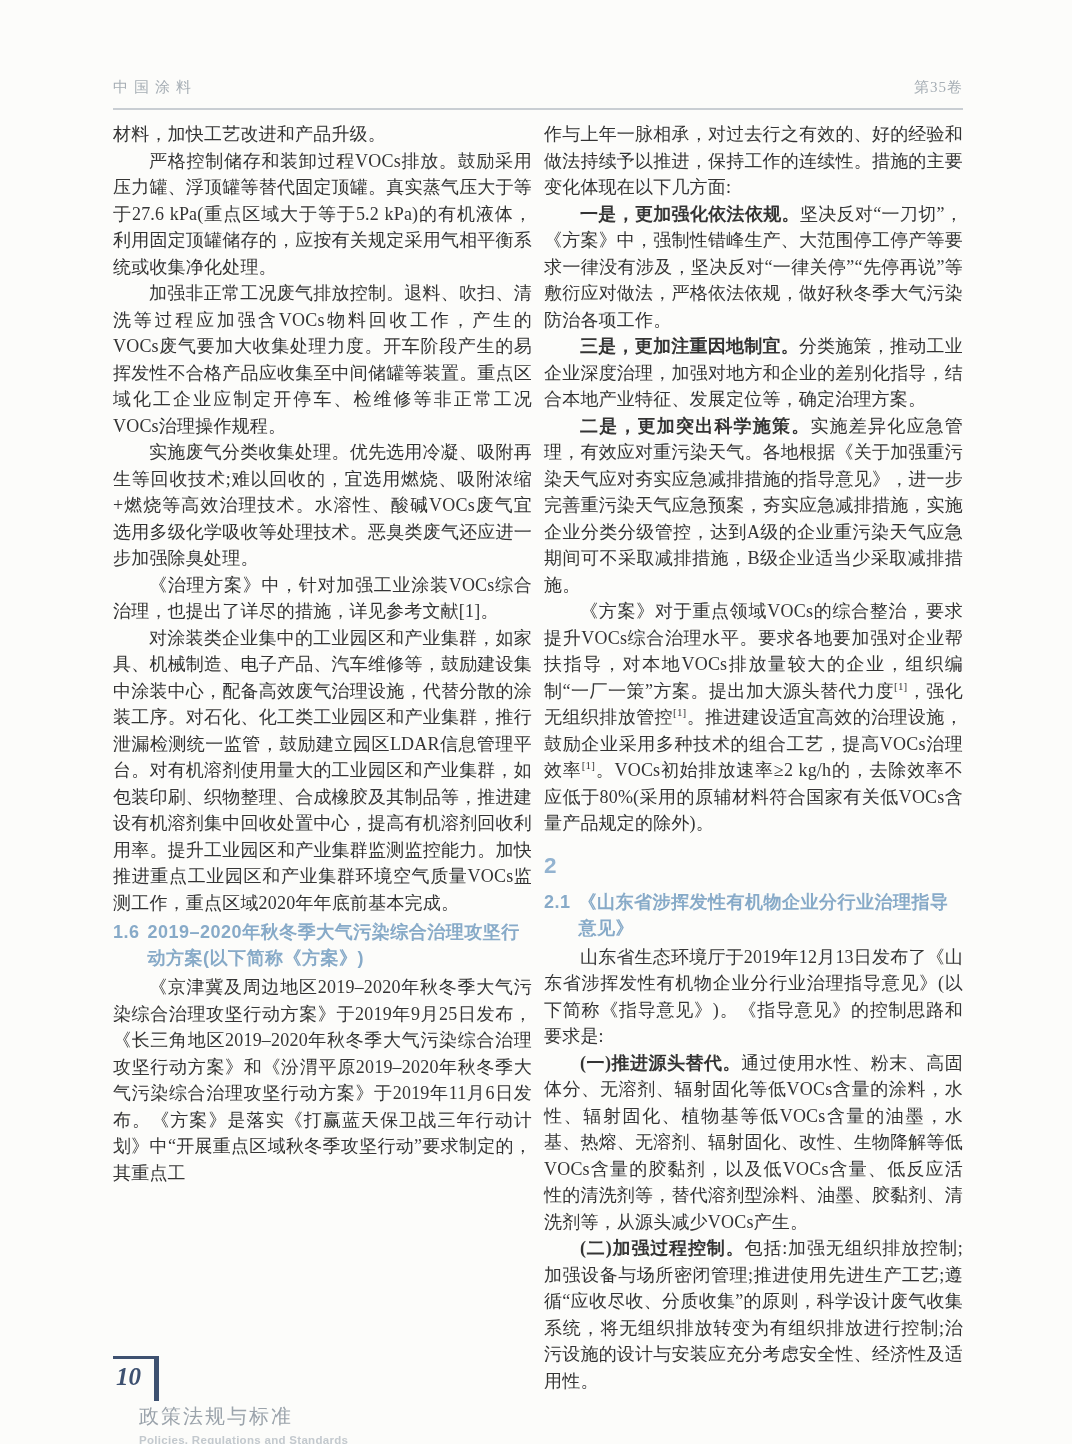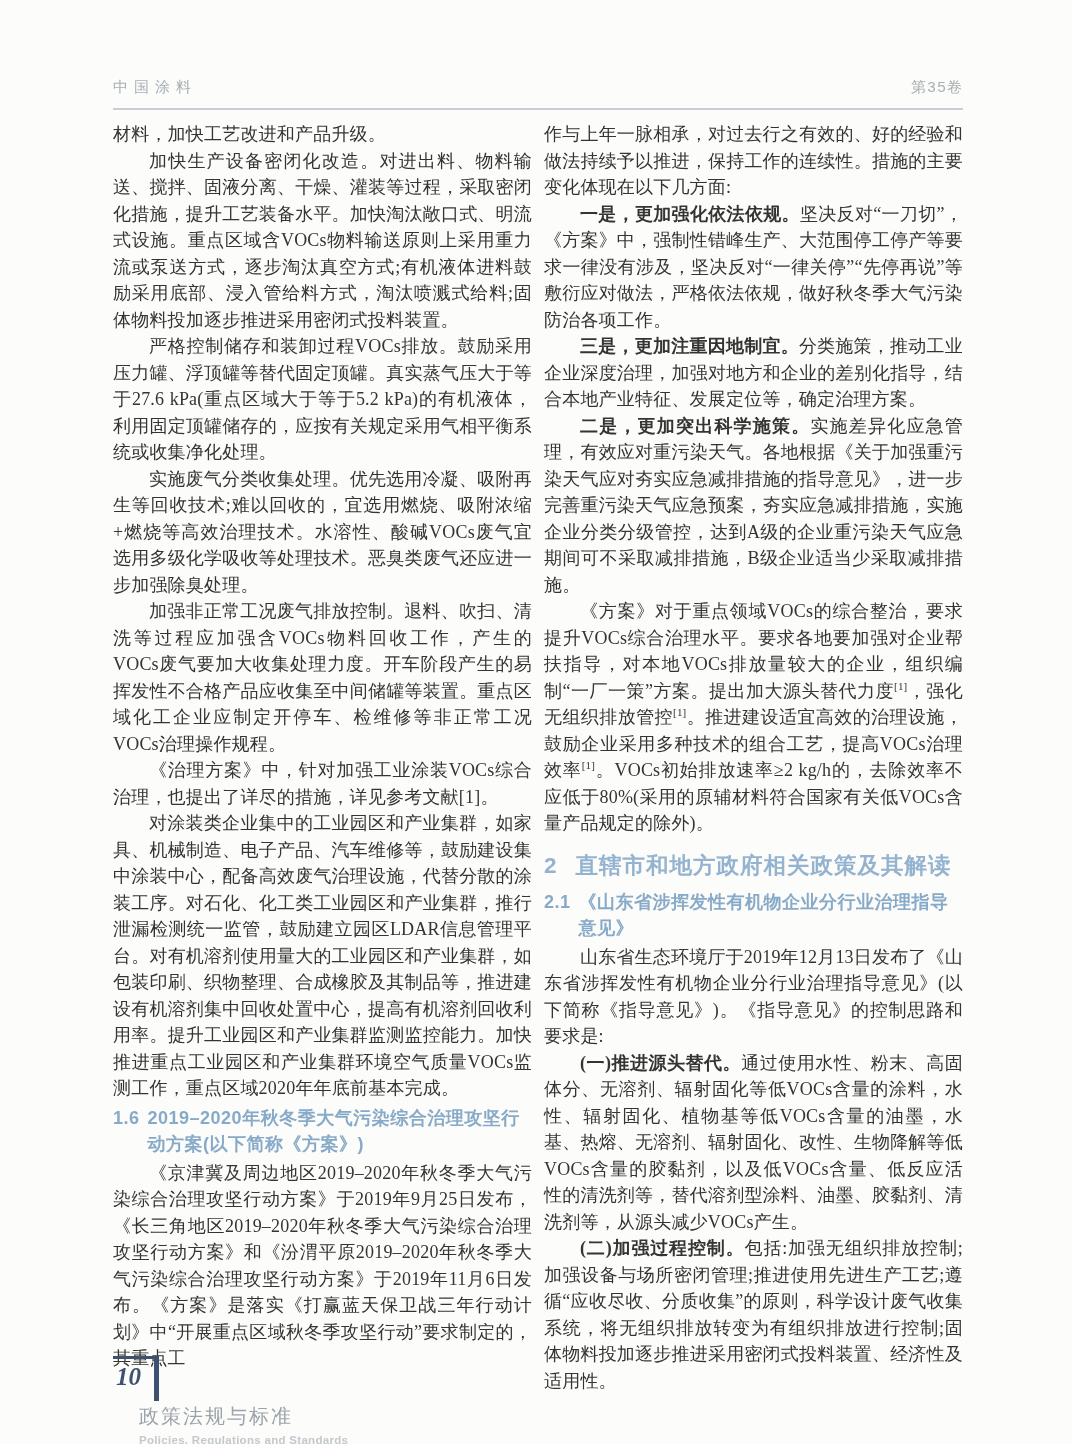--- a/index.html
+++ b/index.html
@@ -6,21 +6,21 @@
   .page {
     position:relative; width:1072px; height:1444px;
     background:#fcfcfa; overflow:hidden;
     font-family:"Liberation Serif", serif; color:#343434;
   }
   
   .header {
     position:absolute; left:113px; top:78px; width:850px;
     display:flex; justify-content:space-between; align-items:flex-end;
     padding-bottom:11px; border-bottom:2px solid #c9ced3;
-    font-family:Liberation Mono, monospace;
+    font-family:Liberation Serif, serif;
     font-size:15px; color:#a6aeb5;
   }
   .header .journal { letter-spacing:6px; }
   .header .volume  { letter-spacing:1px; }
 
   
   .columns {
     position:absolute; left:113px; top:121px; width:850px;
     display:flex; gap:12px;
   }
@@ -66,50 +66,48 @@
 
   <div class="header">
     <span class="journal">中国涂料</span>
     <span class="volume">第35卷</span>
   </div>
 
   <div class="columns">
 
     <div class="col">
       <p class="cont">材料，加快工艺改进和产品升级。</p>
-      <p>加快生产设备密闭化改造。对进出料、物料输送、搅拌、固液分离、干燥、灌装等过程，采取密闭化措施，提升工艺装备水平。加快淘汰敞口式、明流式设施。重点区域含VOCs物料输送原则上采用重力流或泵送方式，逐步淘汰真空方式;有机液体进料鼓励采用底部、浸入管给料方式，淘汰喷溅式给料;固体物料投加逐步推进采用密闭式投料装置。</p>
       <p>严格控制储存和装卸过程VOCs排放。鼓励采用压力罐、浮顶罐等替代固定顶罐。真实蒸气压大于等于27.6 kPa(重点区域大于等于5.2 kPa)的有机液体，利用固定顶罐储存的，应按有关规定采用气相平衡系统或收集净化处理。</p>
+      <p>加强非正常工况废气排放控制。退料、吹扫、清洗等过程应加强含VOCs物料回收工作，产生的VOCs废气要加大收集处理力度。开车阶段产生的易挥发性不合格产品应收集至中间储罐等装置。重点区域化工企业应制定开停车、检维修等非正常工况VOCs治理操作规程。</p>
       <p>实施废气分类收集处理。优先选用冷凝、吸附再生等回收技术;难以回收的，宜选用燃烧、吸附浓缩+燃烧等高效治理技术。水溶性、酸碱VOCs废气宜选用多级化学吸收等处理技术。恶臭类废气还应进一步加强除臭处理。</p>
-      <p>加强非正常工况废气排放控制。退料、吹扫、清洗等过程应加强含VOCs物料回收工作，产生的VOCs废气要加大收集处理力度。开车阶段产生的易挥发性不合格产品应收集至中间储罐等装置。重点区域化工企业应制定开停车、检维修等非正常工况VOCs治理操作规程。</p>
       <p>《治理方案》中，针对加强工业涂装VOCs综合治理，也提出了详尽的措施，详见参考文献[1]。</p>
       <p>对涂装类企业集中的工业园区和产业集群，如家具、机械制造、电子产品、汽车维修等，鼓励建设集中涂装中心，配备高效废气治理设施，代替分散的涂装工序。对石化、化工类工业园区和产业集群，推行泄漏检测统一监管，鼓励建立园区LDAR信息管理平台。对有机溶剂使用量大的工业园区和产业集群，如包装印刷、织物整理、合成橡胶及其制品等，推进建设有机溶剂集中回收处置中心，提高有机溶剂回收利用率。提升工业园区和产业集群监测监控能力。加快推进重点工业园区和产业集群环境空气质量VOCs监测工作，重点区域2020年年底前基本完成。</p>
       <div class="h3">
         <span class="num">1.6</span>
         <span class="ttl">2019–2020年秋冬季大气污染综合治理攻坚行动方案(以下简称《方案》)</span>
       </div>
       <p>《京津冀及周边地区2019–2020年秋冬季大气污染综合治理攻坚行动方案》于2019年9月25日发布，《长三角地区2019–2020年秋冬季大气污染综合治理攻坚行动方案》和《汾渭平原2019–2020年秋冬季大气污染综合治理攻坚行动方案》于2019年11月6日发布。《方案》是落实《打赢蓝天保卫战三年行动计划》中“开展重点区域秋冬季攻坚行动”要求制定的，其重点工</p>
     </div>
 
     <div class="col">
       <p class="cont">作与上年一脉相承，对过去行之有效的、好的经验和做法持续予以推进，保持工作的连续性。措施的主要变化体现在以下几方面:</p>
       <p><b class="lead">一是，更加强化依法依规。</b><span>坚决反对“一刀切”，《方案》中，强制性错峰生产、大范围停工停产等要求一律没有涉及，坚决反对“一律关停”“先停再说”等敷衍应对做法，严格依法依规，做好秋冬季大气污染防治各项工作。</span></p>
       <p><b class="lead">三是，更加注重因地制宜。</b><span>分类施策，推动工业企业深度治理，加强对地方和企业的差别化指导，结合本地产业特征、发展定位等，确定治理方案。</span></p>
       <p><b class="lead">二是，更加突出科学施策。</b><span>实施差异化应急管理，有效应对重污染天气。各地根据《关于加强重污染天气应对夯实应急减排措施的指导意见》，进一步完善重污染天气应急预案，夯实应急减排措施，实施企业分类分级管控，达到A级的企业重污染天气应急期间可不采取减排措施，B级企业适当少采取减排措施。</span></p>
       <p><span>《方案》对于重点领域VOCs的综合整治，要求提升VOCs综合治理水平。要求各地要加强对企业帮扶指导，对本地VOCs排放量较大的企业，组织编制“一厂一策”方案。提出加大源头替代力度</span><sup>[1]</sup><span>，强化无组织排放管控</span><sup>[1]</sup><span>。推进建设适宜高效的治理设施，鼓励企业采用多种技术的组合工艺，提高VOCs治理效率</span><sup>[1]</sup><span>。VOCs初始排放速率≥2 kg/h的，去除效率不应低于80%(采用的原辅材料符合国家有关低VOCs含量产品规定的除外)。</span></p>
       <div class="h2">
         <span class="num">2</span>
-        <span class="ttl">直辖市和地方政府相关政策及其解读</span>
       </div>
       <div class="h3">
         <span class="num">2.1</span>
         <span class="ttl">《山东省涉挥发性有机物企业分行业治理指导意见》</span>
       </div>
       <p>山东省生态环境厅于2019年12月13日发布了《山东省涉挥发性有机物企业分行业治理指导意见》(以下简称《指导意见》)。《指导意见》的控制思路和要求是:</p>
       <p><b class="lead">(一)推进源头替代。</b><span>通过使用水性、粉末、高固体分、无溶剂、辐射固化等低VOCs含量的涂料，水性、辐射固化、植物基等低VOCs含量的油墨，水基、热熔、无溶剂、辐射固化、改性、生物降解等低VOCs含量的胶黏剂，以及低VOCs含量、低反应活性的清洗剂等，替代溶剂型涂料、油墨、胶黏剂、清洗剂等，从源头减少VOCs产生。</span></p>
-      <p><b class="lead">(二)加强过程控制。</b><span>包括:加强无组织排放控制;加强设备与场所密闭管理;推进使用先进生产工艺;遵循“应收尽收、分质收集”的原则，科学设计废气收集系统，将无组织排放转变为有组织排放进行控制;固体物料投加逐步推进采用密闭式投料装置、经济性及适用性。</span></p>
+      <p><b class="lead">(二)加强过程控制。</b><span>包括:加强无组织排放控制;加强设备与场所密闭管理;推进使用先进生产工艺;遵循“应收尽收、分质收集”的原则，科学设计废气收集系统，将无组织排放转变为有组织排放进行控制;治污设施的设计与安装应充分考虑安全性、经济性及适用性。</span></p>
     </div>
 
   </div>
 
   <div class="footer">
     <div class="pn">
       <span class="pn-num">10</span>
       <span class="pn-bar"></span>
     </div>
     <div class="ft">

